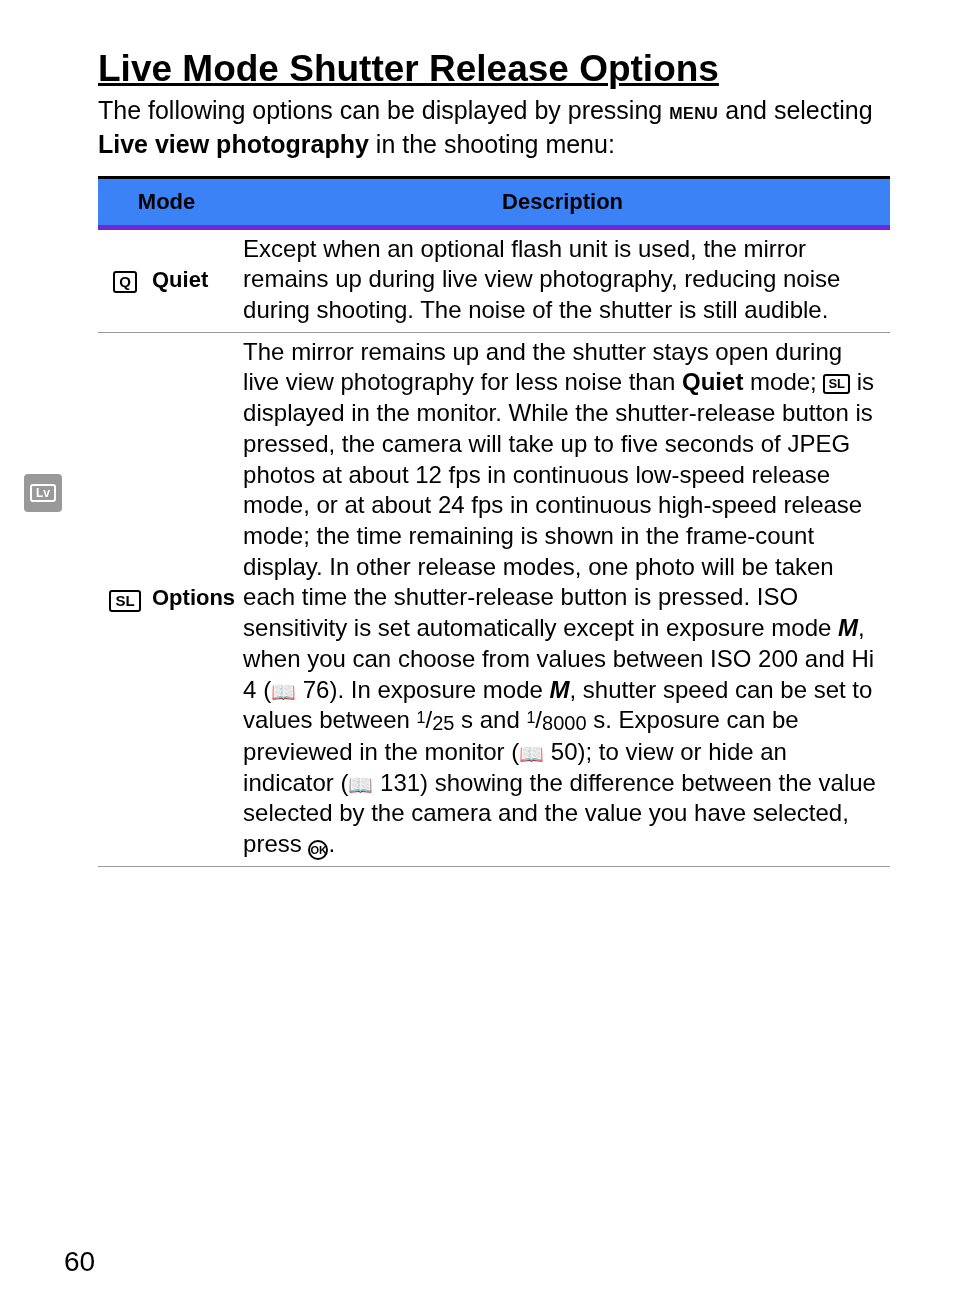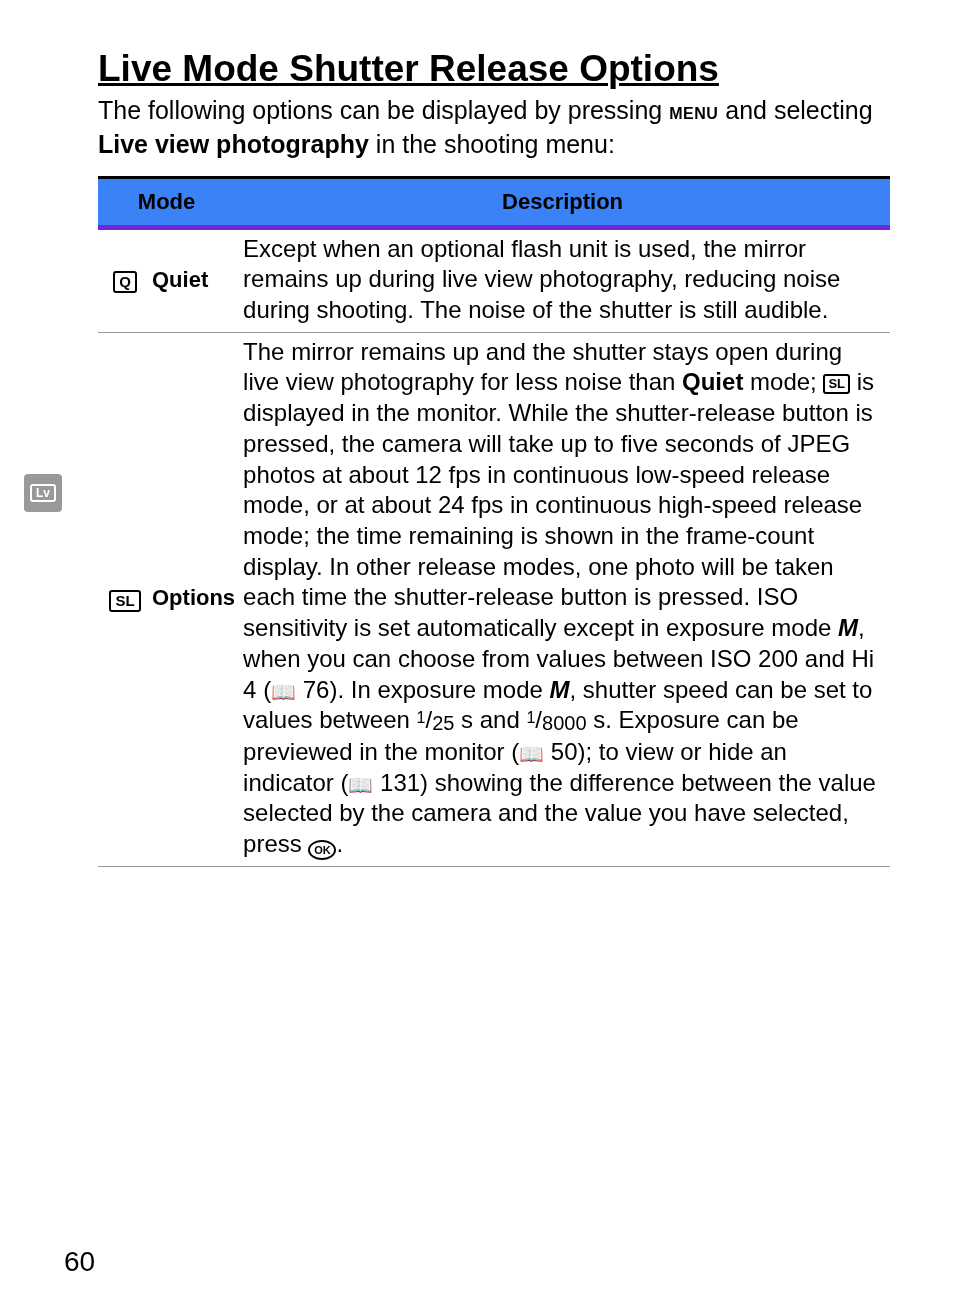--- a/index.html
+++ b/index.html
@@ -14,21 +14,21 @@
   table.modes { width: 100%; border-collapse: collapse; font-size: 24px; }
   table.modes th { background: #3b82f6; border-top: 3px solid #000; border-bottom: 5px solid #6d28d9; font-weight: 700; font-size: 22px; padding: 10px 6px; }
   table.modes td { vertical-align: middle; border-bottom: 1px solid #999; padding: 4px 8px 6px 8px; line-height: 1.28; }
   table.modes td.icon-cell { width: 46px; text-align: center; vertical-align: middle; padding-right: 0;}
   table.modes td.label-cell { width: 72px; font-weight: 700; text-align: left; vertical-align: middle; font-size: 22px; }
   table.modes td.desc-cell { vertical-align: top; font-size: 24px; }
   .mode-icon { display:inline-block; border: 2px solid #000; border-radius: 3px; padding: 0 4px; font-family: Arial, sans-serif; font-weight: 700; font-size: 15px; line-height: 18px; min-width: 22px; text-align:center;}
   .inline-icon { display:inline-block; border: 2px solid #000; border-radius: 3px; padding: 0 3px; font-family: Arial, sans-serif; font-weight: 700; font-size: 13px; line-height: 16px; vertical-align: 2px;}
   .mode-m { font-family: "Trebuchet MS", sans-serif; font-style: italic; font-weight: 700; }
   .book-icon { font-size: 20px; vertical-align: -1px; }
-  .ok-icon { display:inline-block; border: 2px solid #000; border-radius: 50%; width: 28px; height: 20px; font-size: 11px; font-weight: 700; text-align:center; line-height:17px; vertical-align: -2px;}
+  .ok-icon { display:inline-block; border: 2px solid #000; border-radius: 50%; width: 20px; height: 20px; font-size: 11px; font-weight: 700; text-align:center; line-height:17px; vertical-align: -2px;}
   .frac-num { font-size: 16px; vertical-align: 5px; }
   .frac-den { font-size: 20px; vertical-align: -2px; }
 
   .side-tab { position: absolute; left: 24px; top: 474px; width: 38px; height: 38px; background: #999; border-radius: 4px; display:flex; align-items:center; justify-content:center; }
   .side-tab .lv-box { border: 2px solid #fff; border-radius: 3px; color: #fff; font-size: 12px; font-weight: 700; padding: 0 4px; line-height: 14px;}
   .page-num { position: absolute; left: 64px; bottom: 36px; font-size: 28px; text-align: right; }
 </style>
 </head>
 <body>
 

